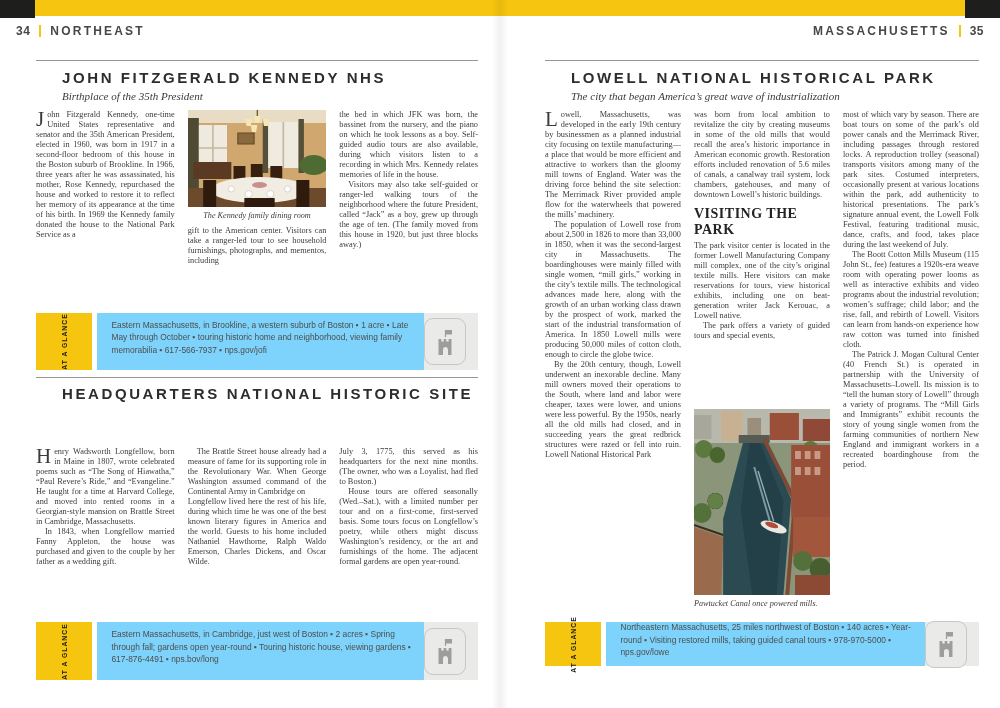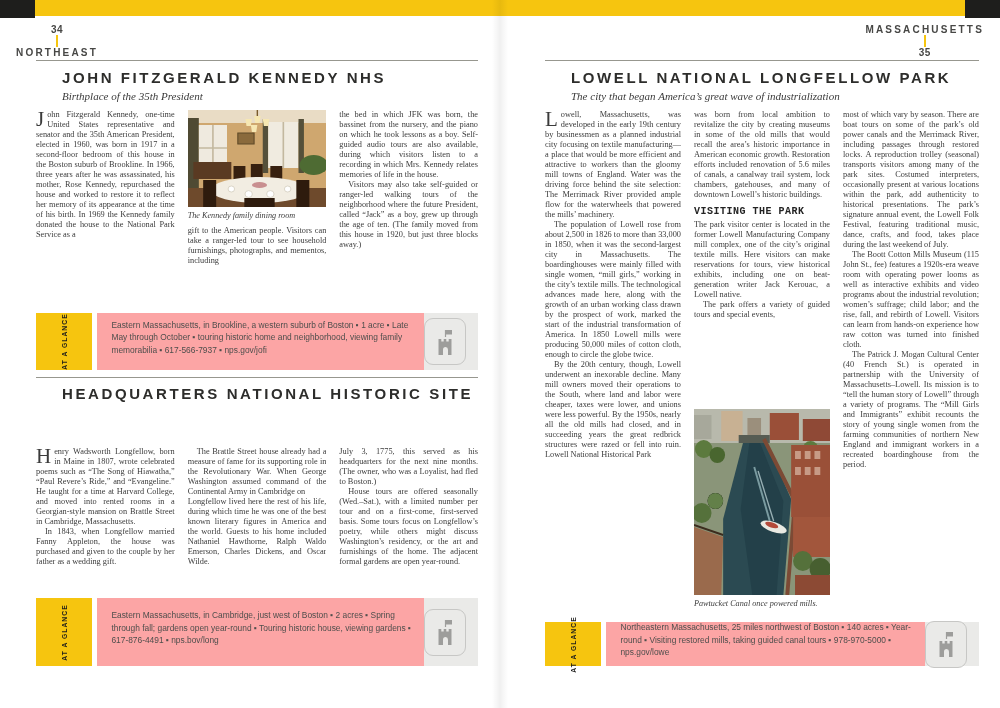--- a/index.html
+++ b/index.html
@@ -7,22 +7,22 @@
           font-family:"Liberation Serif", serif;color:#3b3b3b;}
 
   
   .corner{position:absolute;top:0;height:18px;background:#1e1e1c;}
   #corner-l{left:0;width:35px;}
   #corner-r{right:0;width:35px;}
   #band-yellow{position:absolute;top:0;left:35px;right:35px;height:16px;background:#F6C50F;}
 
   
   .runhead{position:absolute;top:24px;display:flex;align-items:center;
-           font-family:"Liberation Sans", sans-serif;font-size:10px;font-weight:700;
-           letter-spacing:2.2px;color:#474745;flex-direction:column;}
+           font-family:"Liberation Sans", sans-serif;font-size:12px;font-weight:700;
+           letter-spacing:2.2px;color:#474745;}
   #rh-left{left:16px;}
   #rh-right{right:16px;padding-left:44px;}
   .rh-div{width:2px;height:12px;background:#F6C50F;margin:0 9px;}
   .rh-num{letter-spacing:0.5px;}
 
   
   .pagecol{position:absolute;top:0;height:708px;}
   #page-left{left:36px;width:442px;}
   #page-right{left:545px;width:434px;}
 
@@ -36,30 +36,30 @@
 
   .cols{position:absolute;left:0;right:0;display:flex;gap:13px;overflow:hidden;}
   .col{flex:1 1 0;overflow:hidden;display:flex;flex-direction:column;min-width:0;}
   p.body{margin:0;font-size:8.3px;line-height:10px;text-align:justify;color:#3b3b3b;}
   p.ind{text-indent:9px;}
   .dropcap{float:left;font-size:21px;line-height:16.5px;padding:1px 3px 0 0;color:#3b3b3b;}
 
   .photo{width:100%;flex:0 0 auto;}
   .photo svg{display:block;width:100%;height:100%;}
   .caption{font-size:8.2px;font-style:italic;color:#3c3c3c;margin:4px 0 6px 0;flex:0 0 auto;}
-  .cap-center{text-align:left;}
-  .subhead{font-family:Liberation Mono, monospace;font-weight:700;font-size:10px;
+  .cap-center{text-align:center;}
+  .subhead{font-family:Liberation Serif, serif;font-weight:700;font-size:14px;
            letter-spacing:0.5px;color:#232323;margin:6px 0 3px 0;}
 
   
   .glance{position:absolute;left:0;right:0;display:flex;align-items:stretch;}
   .glance-tab{flex:0 0 15px;background:#F6C50F;display:flex;align-items:center;justify-content:center;}
   .glance-tab span{transform:rotate(-90deg);white-space:nowrap;font-family:"Liberation Sans", sans-serif;
                    font-weight:700;font-size:6.8px;letter-spacing:1px;color:#1d1d1b;}
-  .glance-body{flex:1 1 auto;background:#fca5a5;display:flex;align-items:center;
+  .glance-body{flex:1 1 auto;background:#7dd3fc;display:flex;align-items:center;
                padding:6px 8px 14px 14px;margin-left:5px;}
   .glance-body p{margin:0;font-family:"Liberation Sans", sans-serif;font-size:8.4px;
                  line-height:12.5px;color:#4e4e4c;}
   .glance-iconwrap{flex:0 0 auto;background:#eaeae8;display:flex;align-items:center;padding-right:12px;}
   .icon-castle{width:40px;height:45px;border:1.5px solid #c7c7c5;border-radius:9px;
                display:flex;align-items:center;justify-content:center;background:#eaeae8;}
 
   
   #gutter{position:absolute;left:492px;top:0;width:16px;height:708px;
           background:linear-gradient(90deg,rgba(0,0,0,0) 0%,rgba(0,0,0,0.06) 50%,rgba(0,0,0,0) 100%);}
@@ -130,21 +130,21 @@
             <circle cx="56" cy="84" r="3.4" fill="#ffffff" stroke="#cfc8b8" stroke-width="0.7"></circle>
             <circle cx="76" cy="84" r="3.4" fill="#ffffff" stroke="#cfc8b8" stroke-width="0.7"></circle>
             <circle cx="92" cy="79" r="3" fill="#ffffff" stroke="#cfc8b8" stroke-width="0.7"></circle>
             <ellipse cx="66" cy="75" rx="7" ry="3" fill="#c98f8f"></ellipse>
             <rect x="14" y="70" width="12" height="27" fill="#2e1b0d"></rect>
             <rect x="100" y="70" width="12" height="27" fill="#2e1b0d"></rect>
             <rect x="52" y="88" width="28" height="9" fill="#2e1b0d"></rect>
           </svg>
         </div>
         <div class="caption cap-center">The Kennedy family dining room</div>
-        <p class="body">gift to the American people. Visitors can take a ranger-led tour to see household furnishings, photographs, and mementos, including</p>
+        <p class="body">gift to the American center. Visitors can take a ranger-led tour to see household furnishings, photographs, and mementos, including</p>
       </div>
       <div class="col">
         <p class="body">the bed in which JFK was born, the bassinet from the nursery, and the piano on which he took lessons as a boy. Self-guided audio tours are also available, during which visitors listen to a recording in which Mrs. Kennedy relates memories of life in the house.</p>
         <p class="body ind">Visitors may also take self-guided or ranger-led walking tours of the neighborhood where the future President, called “Jack” as a boy, grew up through the age of ten. (The family moved from this house in 1920, but just three blocks away.)</p>
       </div>
     </div>
 
     <div class="glance" style="top:313px;height:57px">
       <div class="glance-tab">
           <span>AT A GLANCE</span>
@@ -181,21 +181,21 @@
       <div class="col">
         <p class="body ind">The Brattle Street house already had a measure of fame for its supporting role in the Revolutionary War. When George Washington assumed command of the Continental Army in Cambridge on</p>
         <p class="body">Longfellow lived here the rest of his life, during which time he was one of the best known literary figures in America and the world. Guests to his home included Nathaniel Hawthorne, Ralph Waldo Emerson, Charles Dickens, and Oscar Wilde.</p>
       </div>
       <div class="col">
         <p class="body">July 3, 1775, this served as his headquarters for the next nine months. (The owner, who was a Loyalist, had fled to Boston.)</p>
         <p class="body ind">House tours are offered seasonally (Wed.–Sat.), with a limited number per tour and on a first-come, first-served basis. Some tours focus on Longfellow’s poetry, while others might discuss Washington’s residency, or the art and furnishings of the home. The adjacent formal gardens are open year-round.</p>
       </div>
     </div>
 
-    <div class="glance" style="top:598px;height:68px">
+    <div class="glance" style="top:622px;height:58px">
       <div class="glance-tab">
           <span>AT A GLANCE</span>
         </div>
       <div class="glance-body">
           <p>Eastern Massachusetts, in Cambridge, just west of Boston ▪ 2 acres ▪ Spring through fall; gardens open year-round ▪ Touring historic house, viewing gardens ▪ 617-876-4491 ▪ nps.bov/long</p>
         </div>
       <div class="glance-iconwrap">
         <div class="icon-castle">
           <svg width="22" height="26" viewBox="0 0 22 26">
             <line x1="11.5" y1="1" x2="11.5" y2="8" stroke="#9d9d9b" stroke-width="1.2"></line>
@@ -209,21 +209,21 @@
 
   </div>
 
   <div id="page-right" class="pagecol">
 
     <div class="art-rule" style="top:60px"></div>
 
     <div class="art-head" style="top:69px">
       <div class="accent"></div>
       <div>
-        <div class="art-title">LOWELL NATIONAL LONGFELLOW PARK</div>
+        <div class="art-title">LOWELL NATIONAL HISTORICAL PARK</div>
         <div class="art-sub">The city that began America’s great wave of industrialization</div>
       </div>
     </div>
 
     <div class="cols" style="top:110px;height:504px">
       <div class="col">
         <p class="body"><span class="dropcap">L</span><span>owell, Massachusetts, was developed in the early 19th century by businessmen as a planned industrial city focusing on textile manufacturing—a place that would be more efficient and attractive to workers than the gloomy mill towns of England. Water was the driving force behind the site selection: The Merrimack River provided ample flow for the waterwheels that powered the mills’ machinery.</span></p>
         <p class="body ind">The population of Lowell rose from about 2,500 in 1826 to more than 33,000 in 1850, when it was the second-largest city in Massachusetts. The boardinghouses were mainly filled with single women, “mill girls,” working in the city’s textile mills. The technological advances made here, along with the growth of an urban working class drawn by the prospect of work, marked the start of the industrial transformation of America. In 1850 Lowell mills were producing 50,000 miles of cotton cloth, enough to circle the globe twice.</p>
         <p class="body ind">By the 20th century, though, Lowell underwent an inexorable decline. Many mill owners moved their operations to the South, where land and labor were cheaper, taxes were lower, and unions were less powerful. By the 1950s, nearly all the old mills had closed, and in succeeding years the great redbrick structures were razed or fell into ruin. Lowell National Historical Park</p>
       </div>

